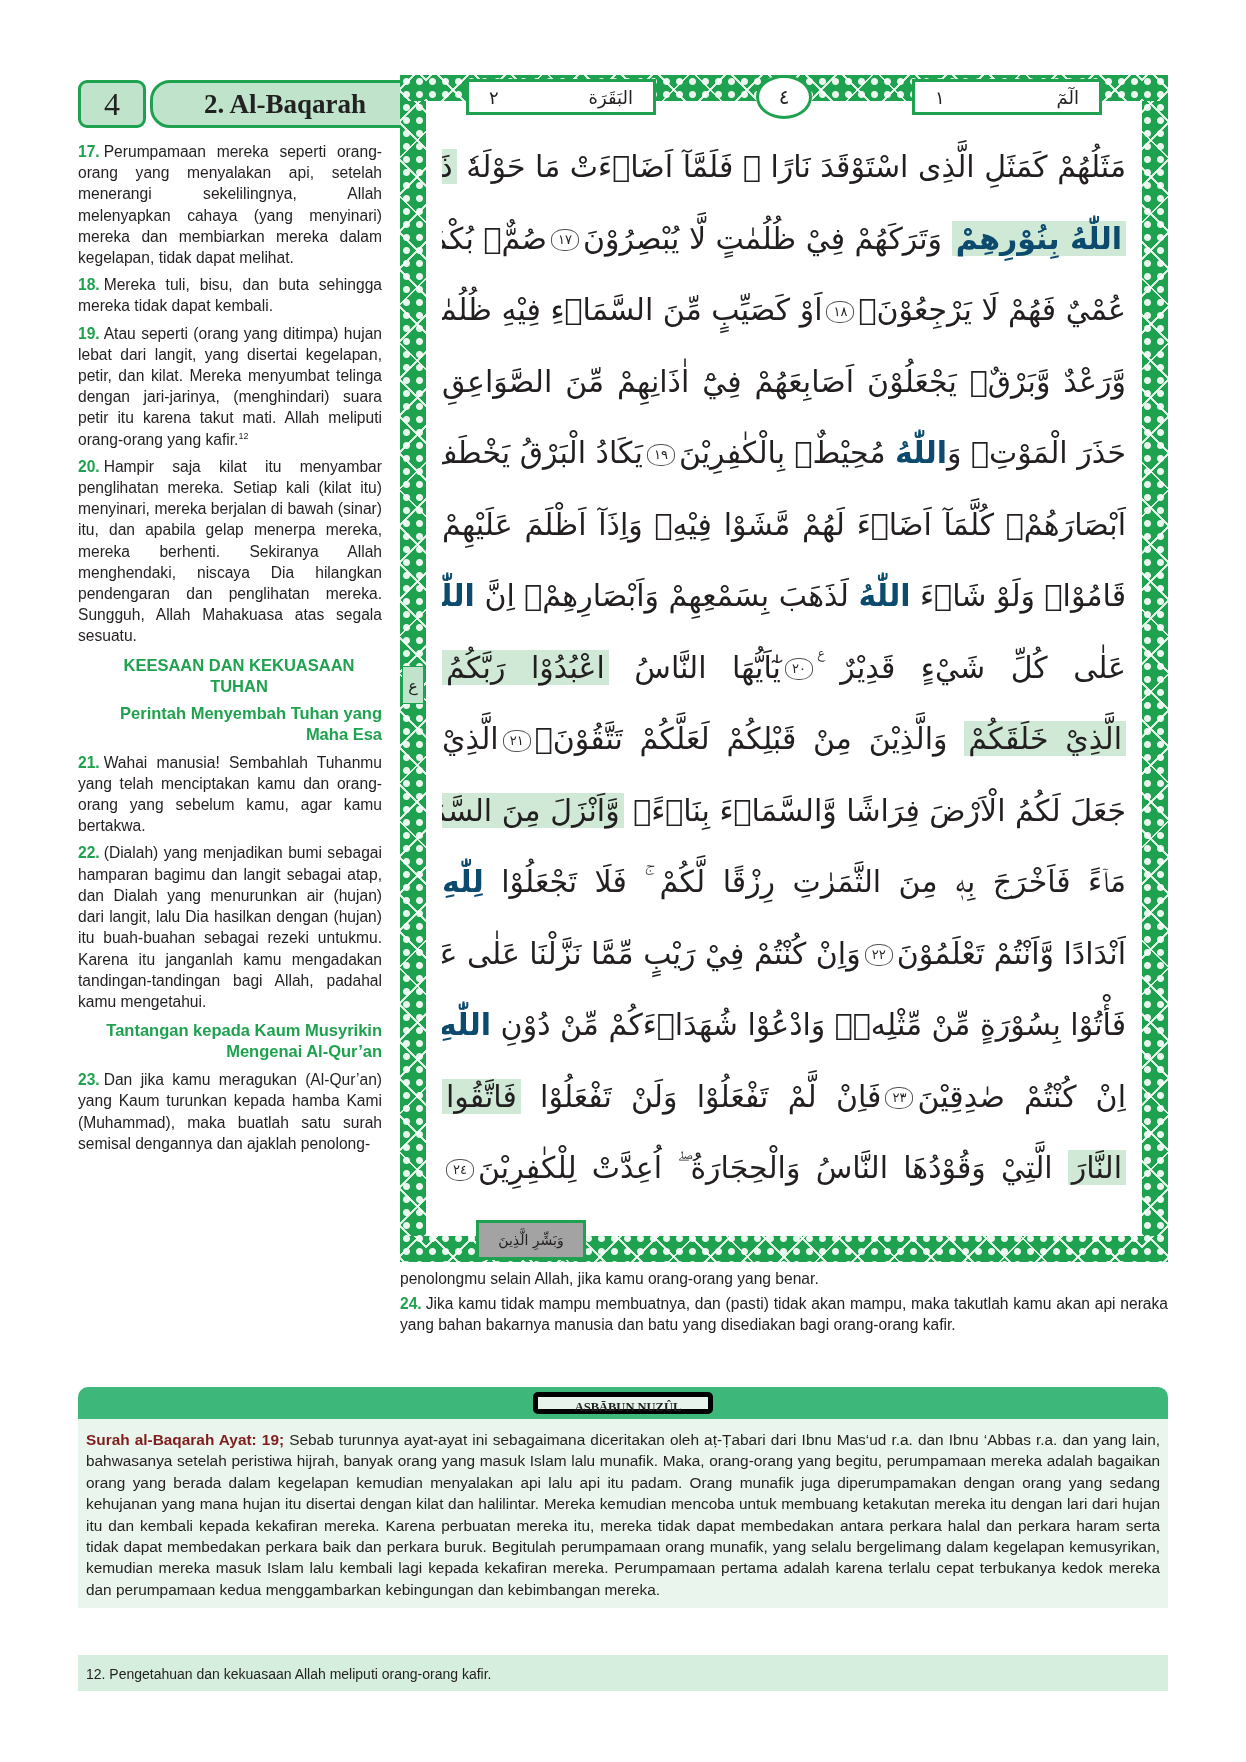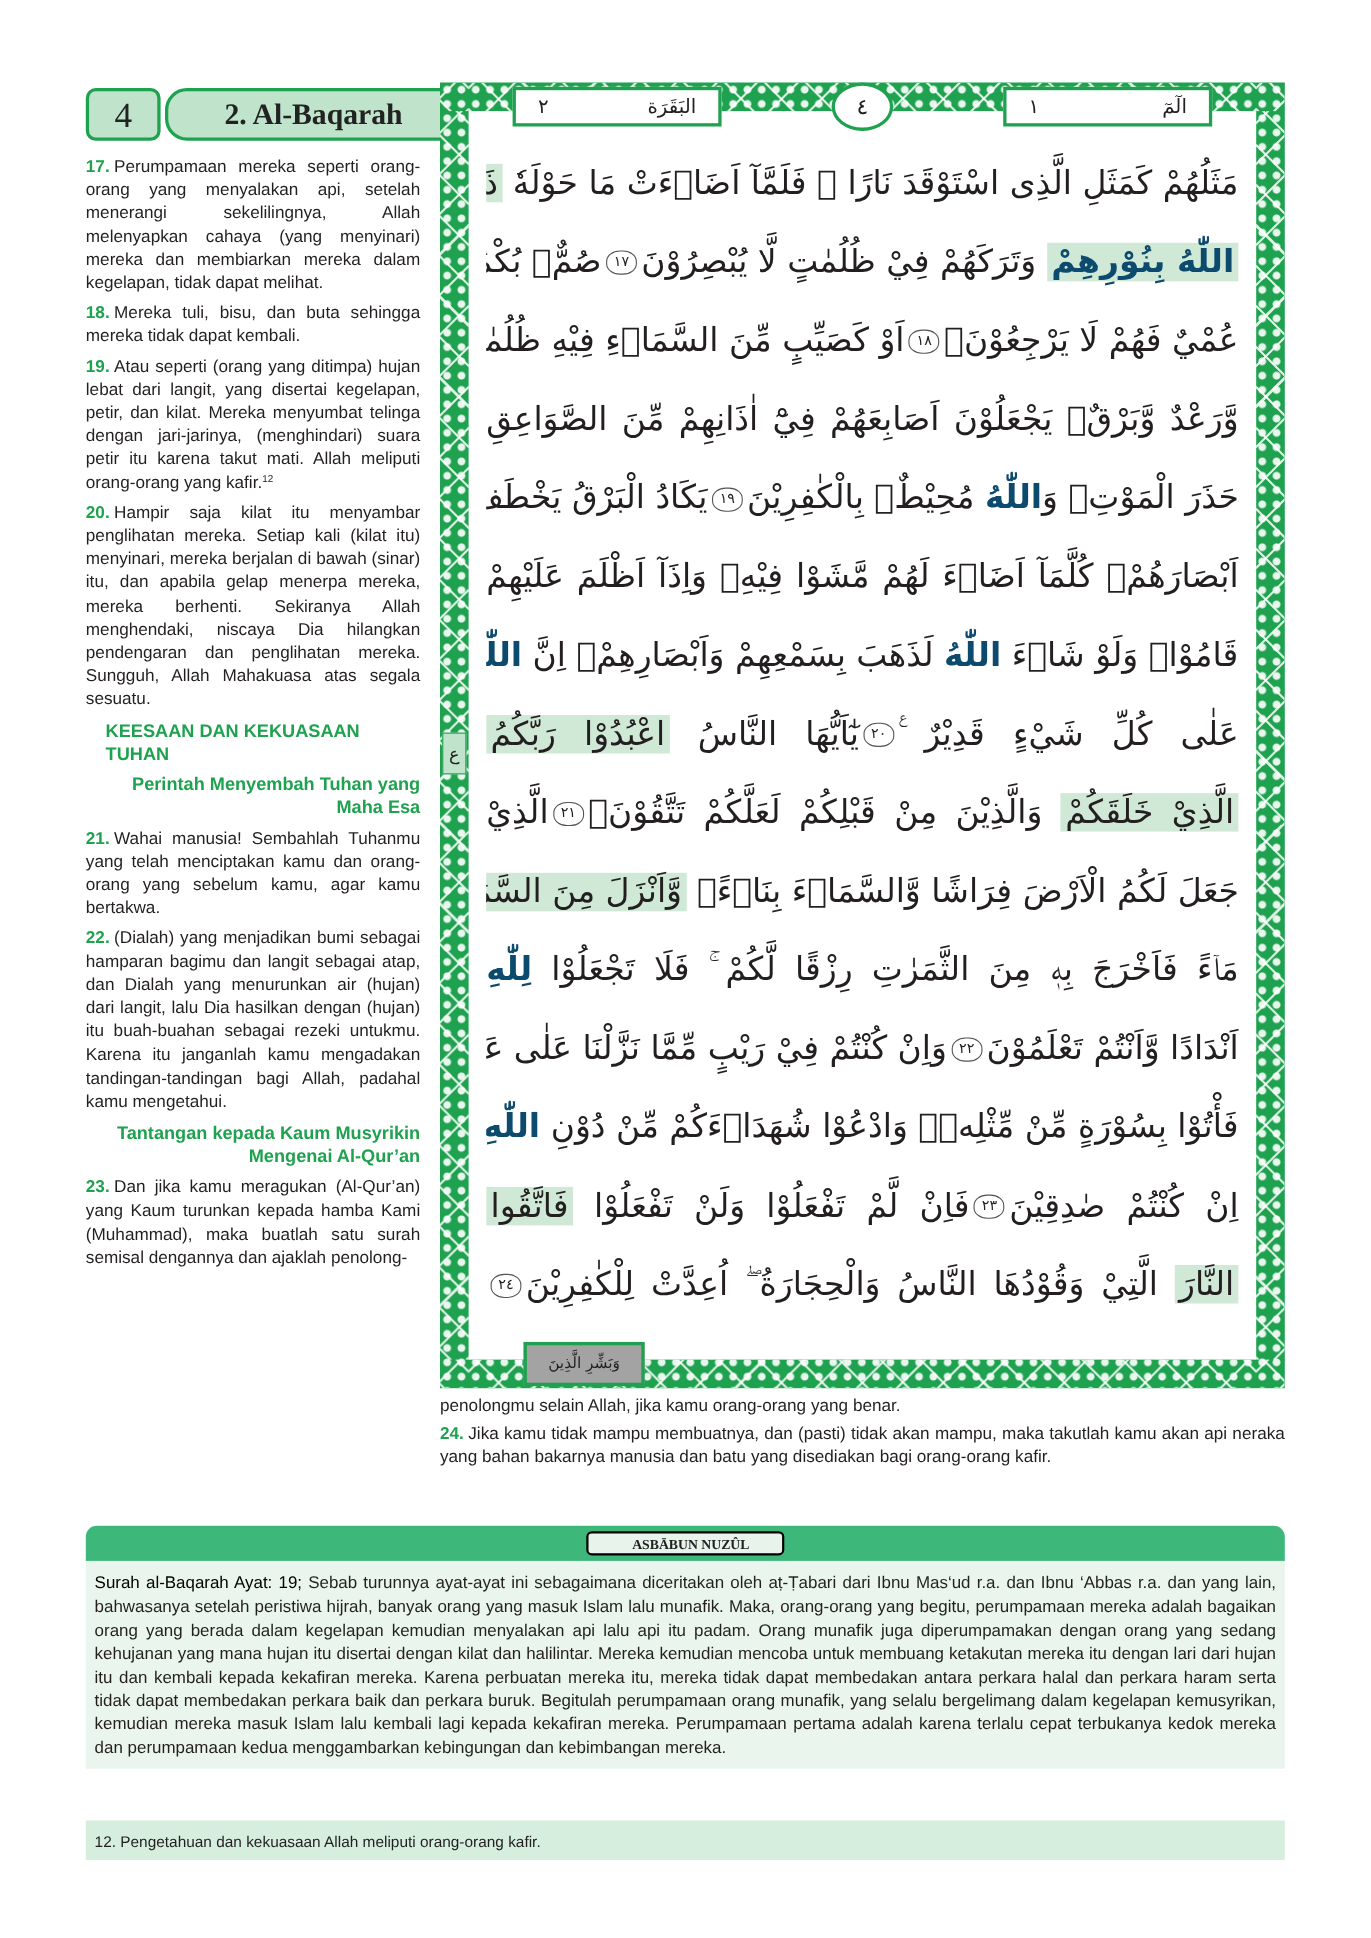--- a/index.html
+++ b/index.html
@@ -14,21 +14,21 @@
   .hdr-surah { position: absolute; left: 150px; top: 80px; width: 270px; height: 48px;
     border: 3px solid #1fa24f; border-radius: 20px; background: #bfe3cb;
     display: flex; align-items: center; justify-content: center; box-sizing: border-box;
     font-family: "Liberation Serif", serif; font-weight: bold; font-size: 27px; color: #222; }
 
   .left-col { position: absolute; left: 78px; top: 141px; width: 304px;
     font-size: 15.6px; line-height: 21.2px; text-align: justify; }
   .verse { margin: 0 0 6px 0; }
   .vnum { color: #1fa24f; font-weight: bold; margin-right: 4px; }
   .sup { font-size: 9px; vertical-align: super; line-height: 0; }
-  .h-main { color: #1fa24f; font-weight: bold; font-size: 16.5px; line-height: 21px; margin: 8px 0 6px 18px; text-align: left; }
+  .h-main { color: #1fa24f; font-weight: bold; font-size: 16.5px; line-height: 21px; margin: 8px 0 6px 18px; text-align: center; }
   .h-sub { color: #1fa24f; font-weight: bold; font-size: 16.5px; line-height: 21px; margin: 0 0 7px 0; text-align: right; }
 
   
   .frame { position: absolute; left: 400px; top: 75px; width: 768px; height: 1187px;
     box-sizing: border-box; border: 26px solid #1fa24f;
     background: #fff; }
   .frame::before { content: ""; position: absolute; left: -26px; top: -26px; right: -26px; bottom: -26px;
     border: 26px solid transparent;
     background:
       repeating-linear-gradient(45deg, rgba(255,255,255,0.85) 0 2px, transparent 2px 26px),
@@ -64,25 +64,25 @@
     padding: 0 6px; line-height: 20px; vertical-align: middle; margin: 0 4px; }
 
   
   .cont { position: absolute; left: 400px; top: 1268px; width: 768px; font-size: 15.6px; line-height: 21px; text-align: justify; }
   .cont p { margin: 0 0 4px 0; }
 
   
   .asb-bar { position: absolute; left: 78px; top: 1387px; width: 1090px; height: 32px;
     background: #3db87a; border-radius: 10px 10px 0 0; }
   .asb-label { position: absolute; left: 50%; top: 5px; margin-left: -90px; width: 180px; height: 22px;
-    background: #e7f3eb; border: 2px solid #000000; border-radius: 5px; box-sizing: border-box;
+    background: #e7f3eb; border: 5px solid #000000; border-radius: 5px; box-sizing: border-box;
     text-align: center; font-family: "Liberation Serif", serif; font-weight: bold; font-size: 12.5px; line-height: 20px; color: #222; padding-left: 10px; }
   .asb-body { position: absolute; left: 78px; top: 1419px; width: 1090px; box-sizing: border-box;
     padding: 10px 8px 8px 8px; background: #eaf5ee; font-size: 15.4px; line-height: 21.4px; text-align: justify; }
-  .asb-lead { color: #000000; font-weight: normal; }
+  .asb-lead { color: #7f1d1d; font-weight: bold; }
   .fn { position: absolute; left: 78px; top: 1655px; width: 1090px; height: 36px; box-sizing: border-box;
     background: #d6eedd; padding: 1px 8px; font-size: 14px; line-height: 36px; }
 </style>
 </head>
 <body>
 
 <div class="hdr-page">4</div>
 <div class="hdr-surah">2. Al-Baqarah</div>
 
 <div class="left-col">

